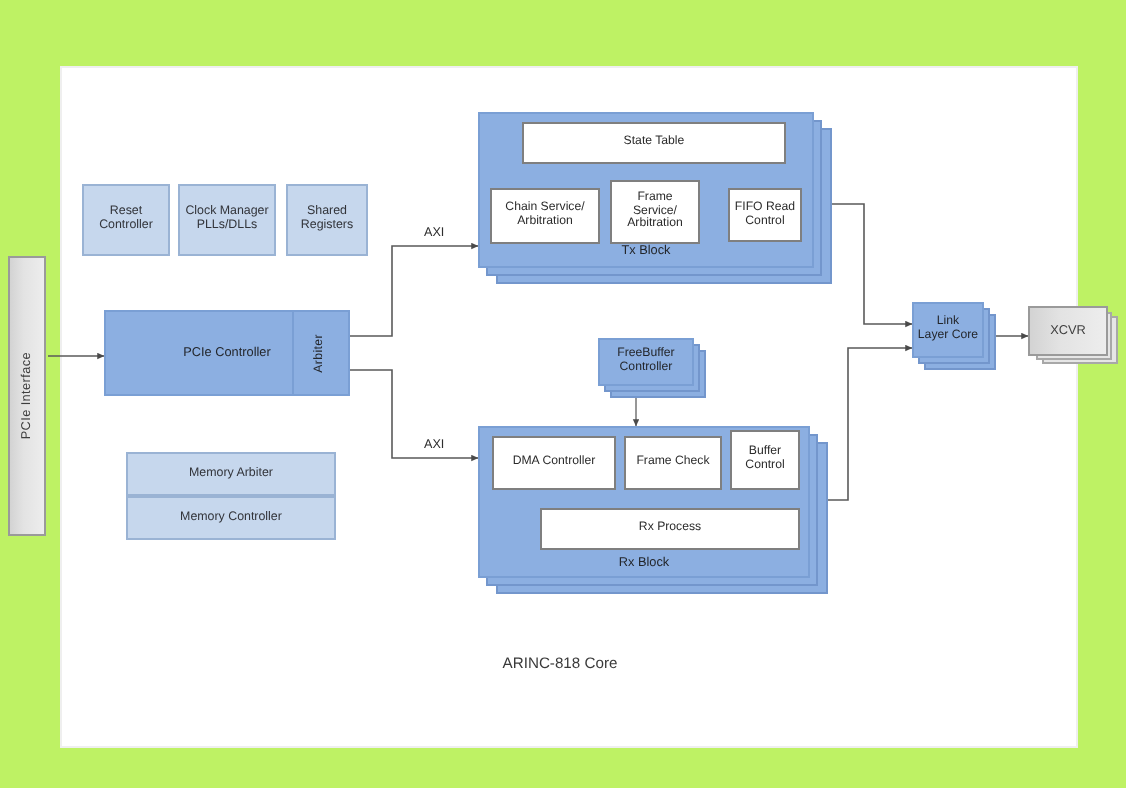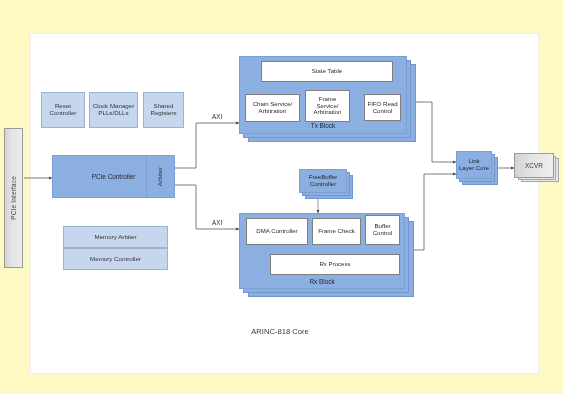--- a/index.html
+++ b/index.html
@@ -7,21 +7,21 @@
     padding: 0;
     background: #ffffff;
   }
   body {
     font-family: "Liberation Sans", sans-serif;
   }
   #canvas {
     position: relative;
     width: 563px;
     height: 394px;
-    background: #fef9c3;
+    background: #bef264;
     overflow: hidden;
   }
   #svg-layer {
     position: absolute;
     left: 0; top: 0;
     width: 563px;
     height: 394px;
     pointer-events: none;
   }
   .box {

